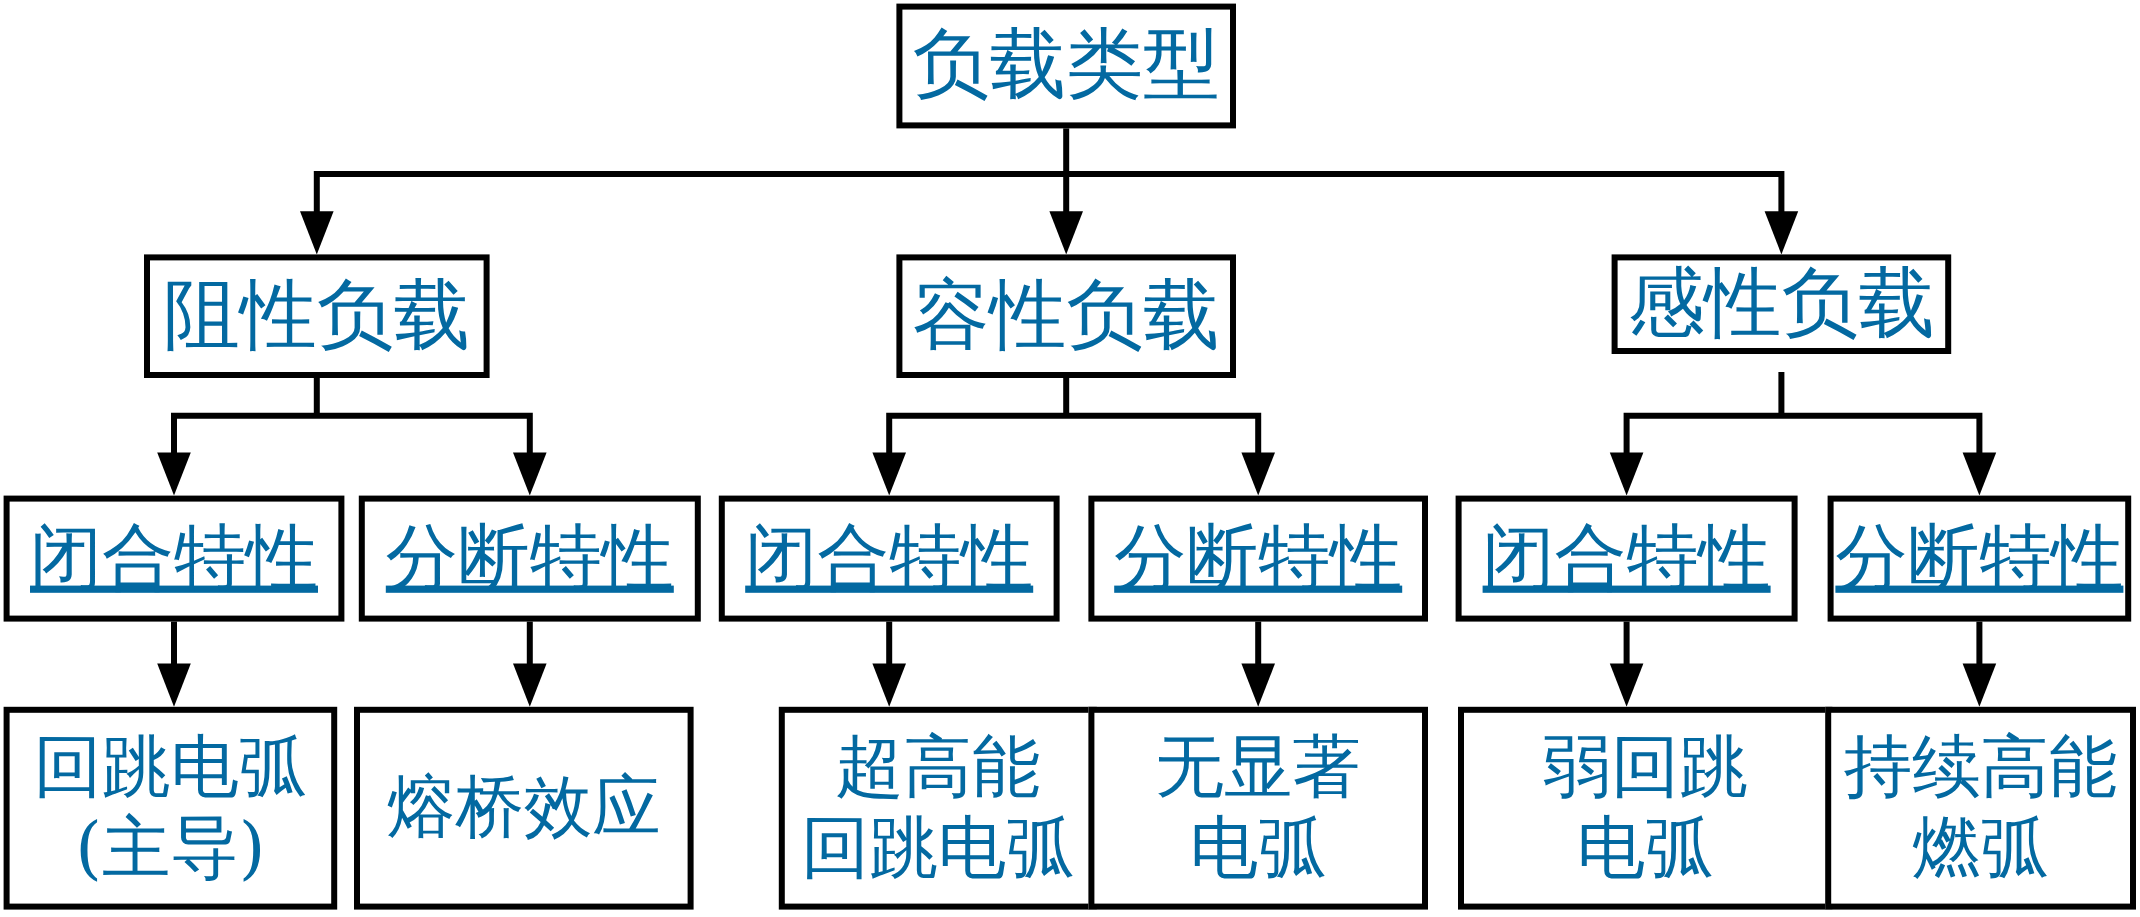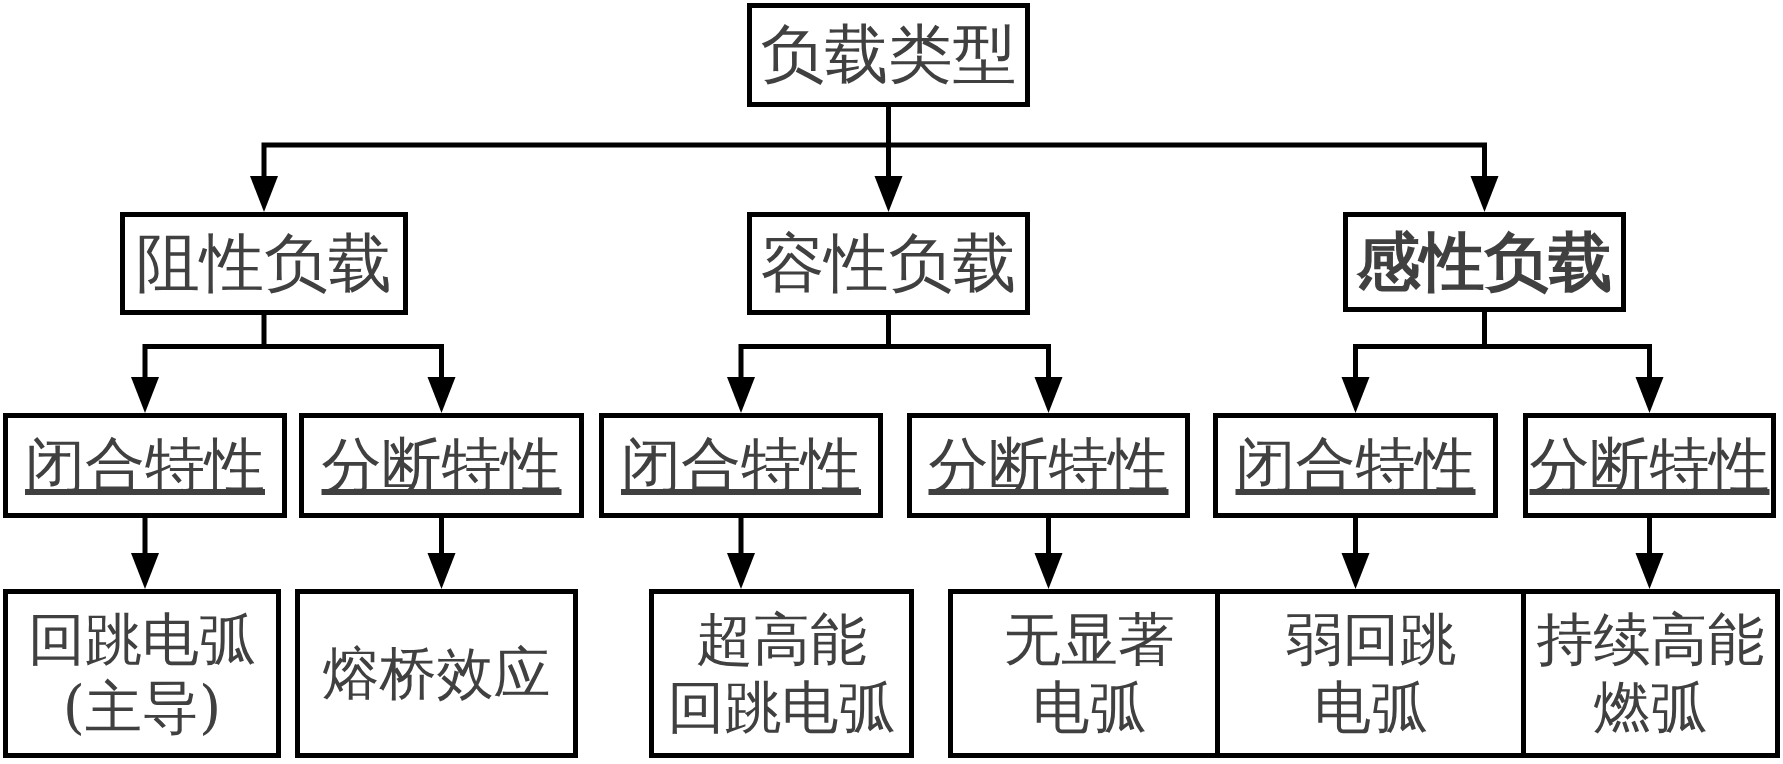--- a/index.html
+++ b/index.html
@@ -20,44 +20,44 @@
     left: 0;
     top: 0;
     width: 1783px;
     height: 764px;
   }
   .node {
     position: absolute;
     box-sizing: border-box;
     background: #ffffff;
     border: 5px solid #000000;
-    color: #404040;
+    color: #0369a1;
     display: flex;
     align-items: center;
     justify-content: center;
     text-align: center;
     white-space: pre-line;
     line-height: 1.18;
   }
   .lv-root   { left:747px;  top:3px;   width:283px; height:104px; font-size:64px; }
   .lv2-a     { left:120px;  top:212px; width:288px; height:103px; font-size:64px; }
   .lv2-b     { left:747px;  top:212px; width:283px; height:103px; font-size:64px; }
-  .lv2-c     { left:1343px; top:212px; width:283px; height:100px; font-size:64px;font-weight:bold; }
+  .lv2-c     { left:1343px; top:212px; width:283px; height:83px; font-size:64px; }
   .lv3       { top:413px; height:105px; font-size:60px;text-decoration:underline; }
   .c00 { left:3px;    width:284px; }
   .c01 { left:299px;  width:285px; }
   .c10 { left:599px;  width:284px; }
   .c11 { left:907px;  width:283px; }
   .c20 { left:1213px; width:285px; }
   .c21 { left:1523px; width:253px; }
   .lv4       { top:589px; height:169px; font-size:57px; }
   .r00 { left:3px;    width:278px; }
   .r01 { left:295px;  width:283px; }
   .r10 { left:649px;  width:265px; }
-  .r11 { left:948px;  width:283px; }
+  .r11 { left:907px;  width:283px; }
   .r20 { left:1215px; width:312px; }
   .r21 { left:1521px; width:259px; }
 </style>
 </head>
 <body>
 
 <div id="canvas">
 
   <svg id="connector-svg" viewBox="0 0 1783 764" xmlns="http://www.w3.org/2000/svg">
     <g stroke="#000000" stroke-width="5" fill="none">

